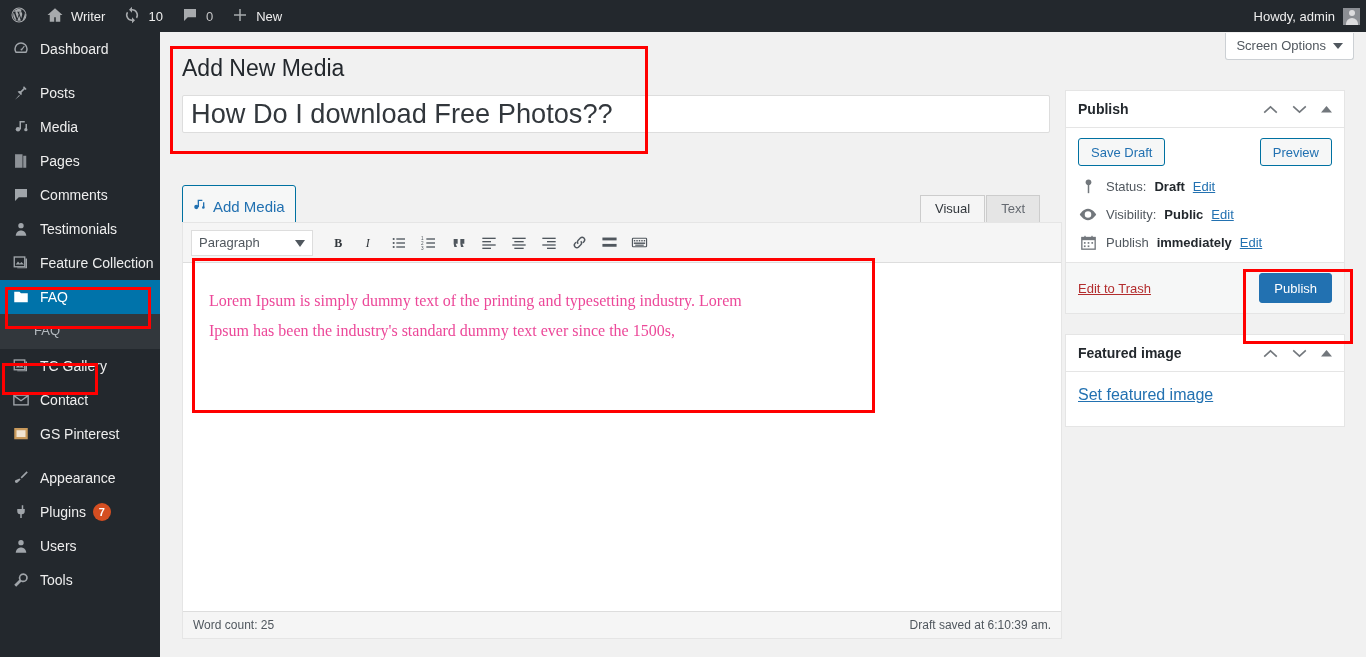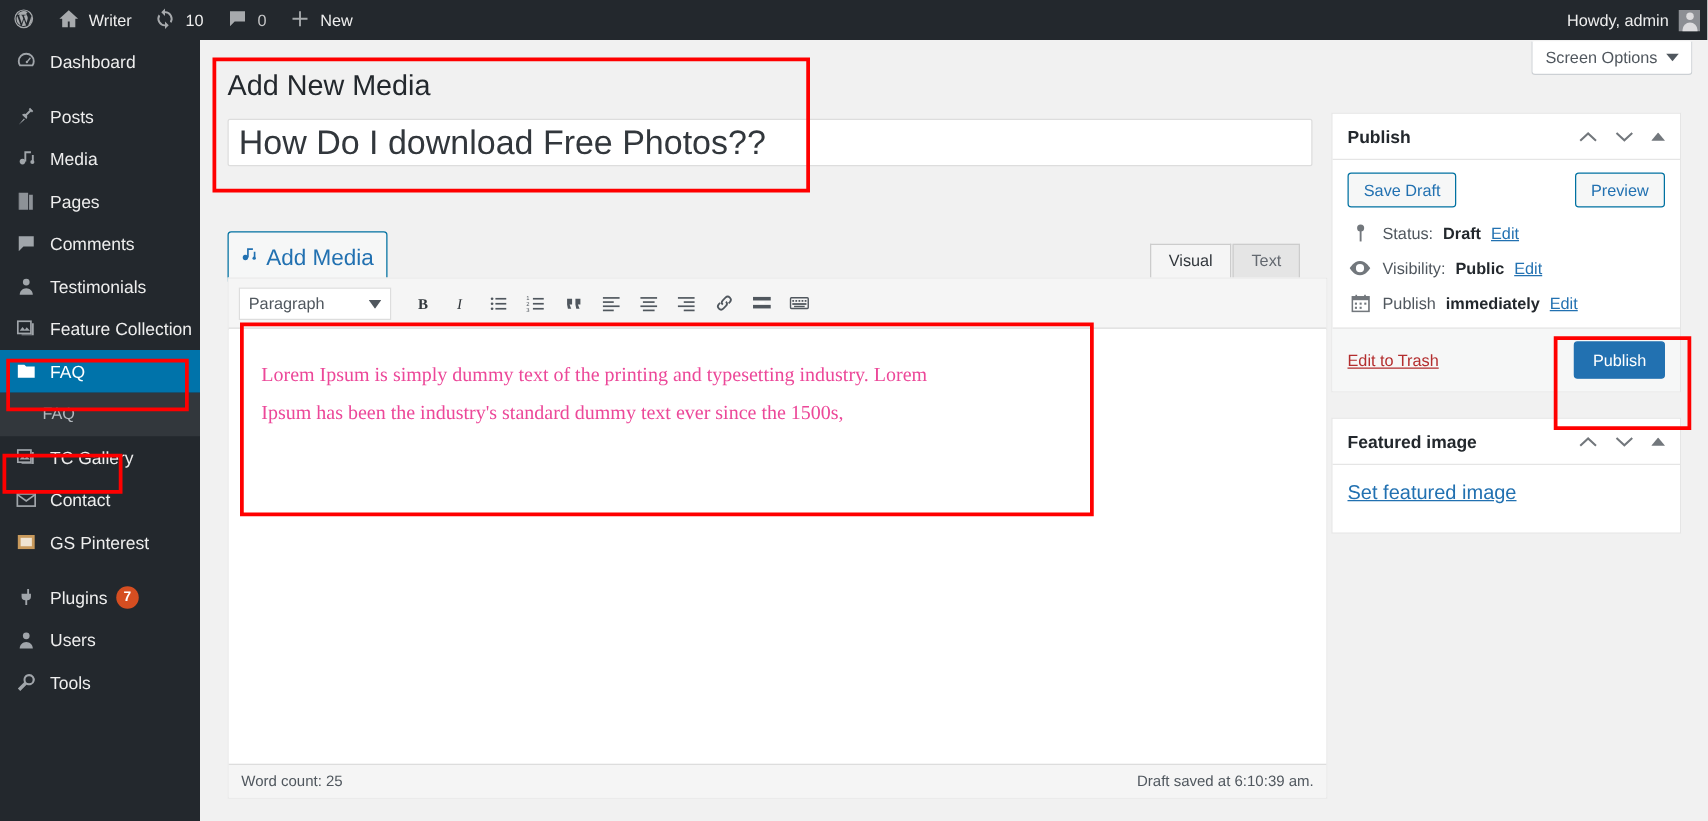--- a/index.html
+++ b/index.html
@@ -98,21 +98,21 @@
     font-size: 1.7em; color: #32373c; padding: 3px 8px;
     font-family: "Liberation Sans", sans-serif; outline: none;
   }
 
   
   .add-media {
     position: absolute; left: 22px; top: 153px;
     border: 1px solid #0071a1; background: #f6f7f7; color: #2271b1;
     border-radius: 3px; padding: 0 10px 0 8px; height: 42px;
     display: flex; align-items: center; gap: 6px;
-    font-size: 18px; cursor: pointer;
+    font-size: 15px; cursor: pointer;
   }
   .editor-panel {
     position: absolute; left: 22px; top: 190px; width: 880px; height: 417px;
     background: #fff; border: 1px solid #e5e5e5;
   }
   .ed-tabs { position: absolute; left: 760px; top: 163px; display: flex; gap: 0; }
   .ed-tab {
     padding: 6px 14px 7px 14px; font-size: 13px; border: 1px solid #ccc;
     background: #e5e5e5; color: #646970; cursor: pointer; line-height: 14px;
   }
@@ -353,20 +353,28 @@
       <span class="mi-ic">
         <svg width="18" height="18" viewBox="0 0 24 24">
             <rect x="3" y="4" width="18" height="15" fill="#c99a5c"></rect>
             <rect x="6" y="7" width="12" height="9" fill="#f0e4d2"></rect>
           </svg>
       </span>
       <span class="mi-label">GS Pinterest</span>
     </div>
     <div class="menu-sep"></div>
 
+    <div class="menu-item">
+      <span class="mi-ic">
+        <svg width="18" height="18" viewBox="0 0 24 24">
+            <path d="M19.5 3 21 4.5l-8 8-1.5-1.5 8-8zM10 12.5l1.5 1.5-4 4c-.8.8-2.2.8-3 0s-.8-2.2 0-3l5.5-2.5z"></path>
+          </svg>
+      </span>
+      <span class="mi-label">Appearance</span>
+    </div>
 
     <div class="menu-item">
       <span class="mi-ic">
         <svg width="18" height="18" viewBox="0 0 24 24">
             <path d="M9 3v5H7v3a4 4 0 0 0 4 4v5h2v-5a4 4 0 0 0 4-4V8h-2V3h-2v5h-4V3H9z"></path>
           </svg>
       </span>
       <span class="mi-label">Plugins</span>
       <span class="badge">7</span>
     </div>

